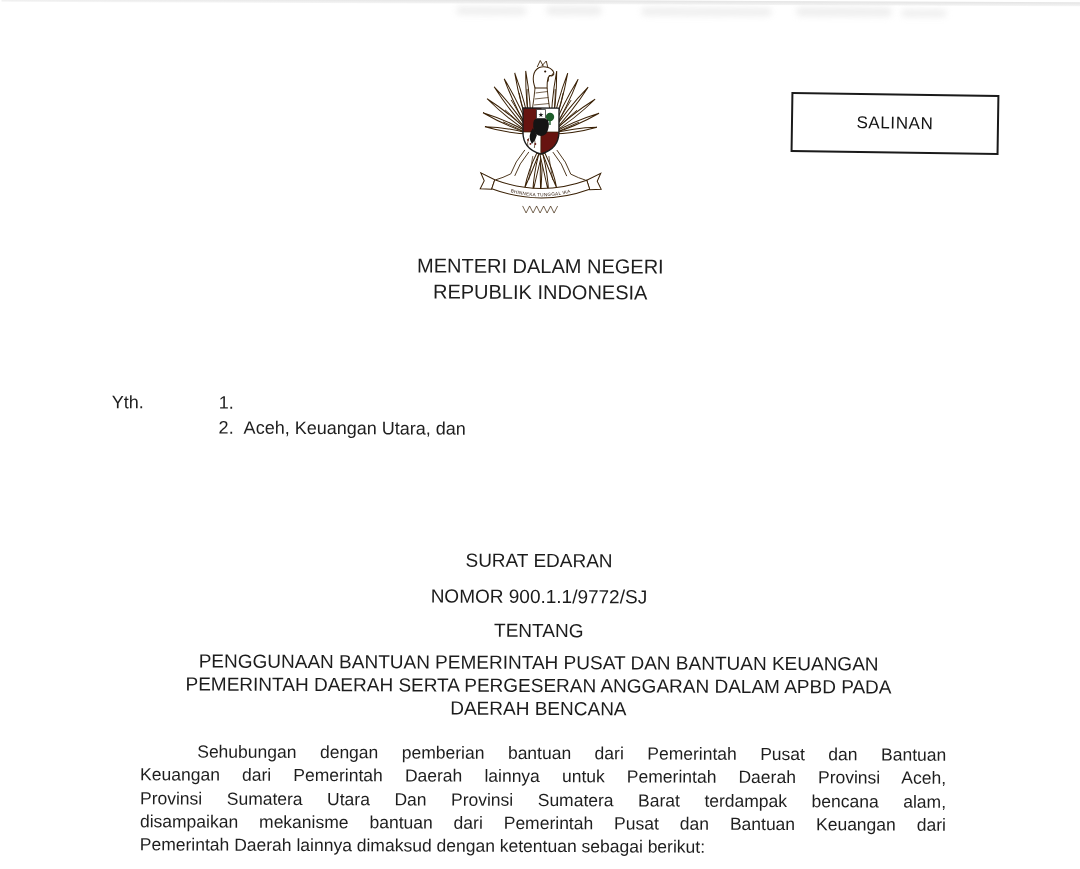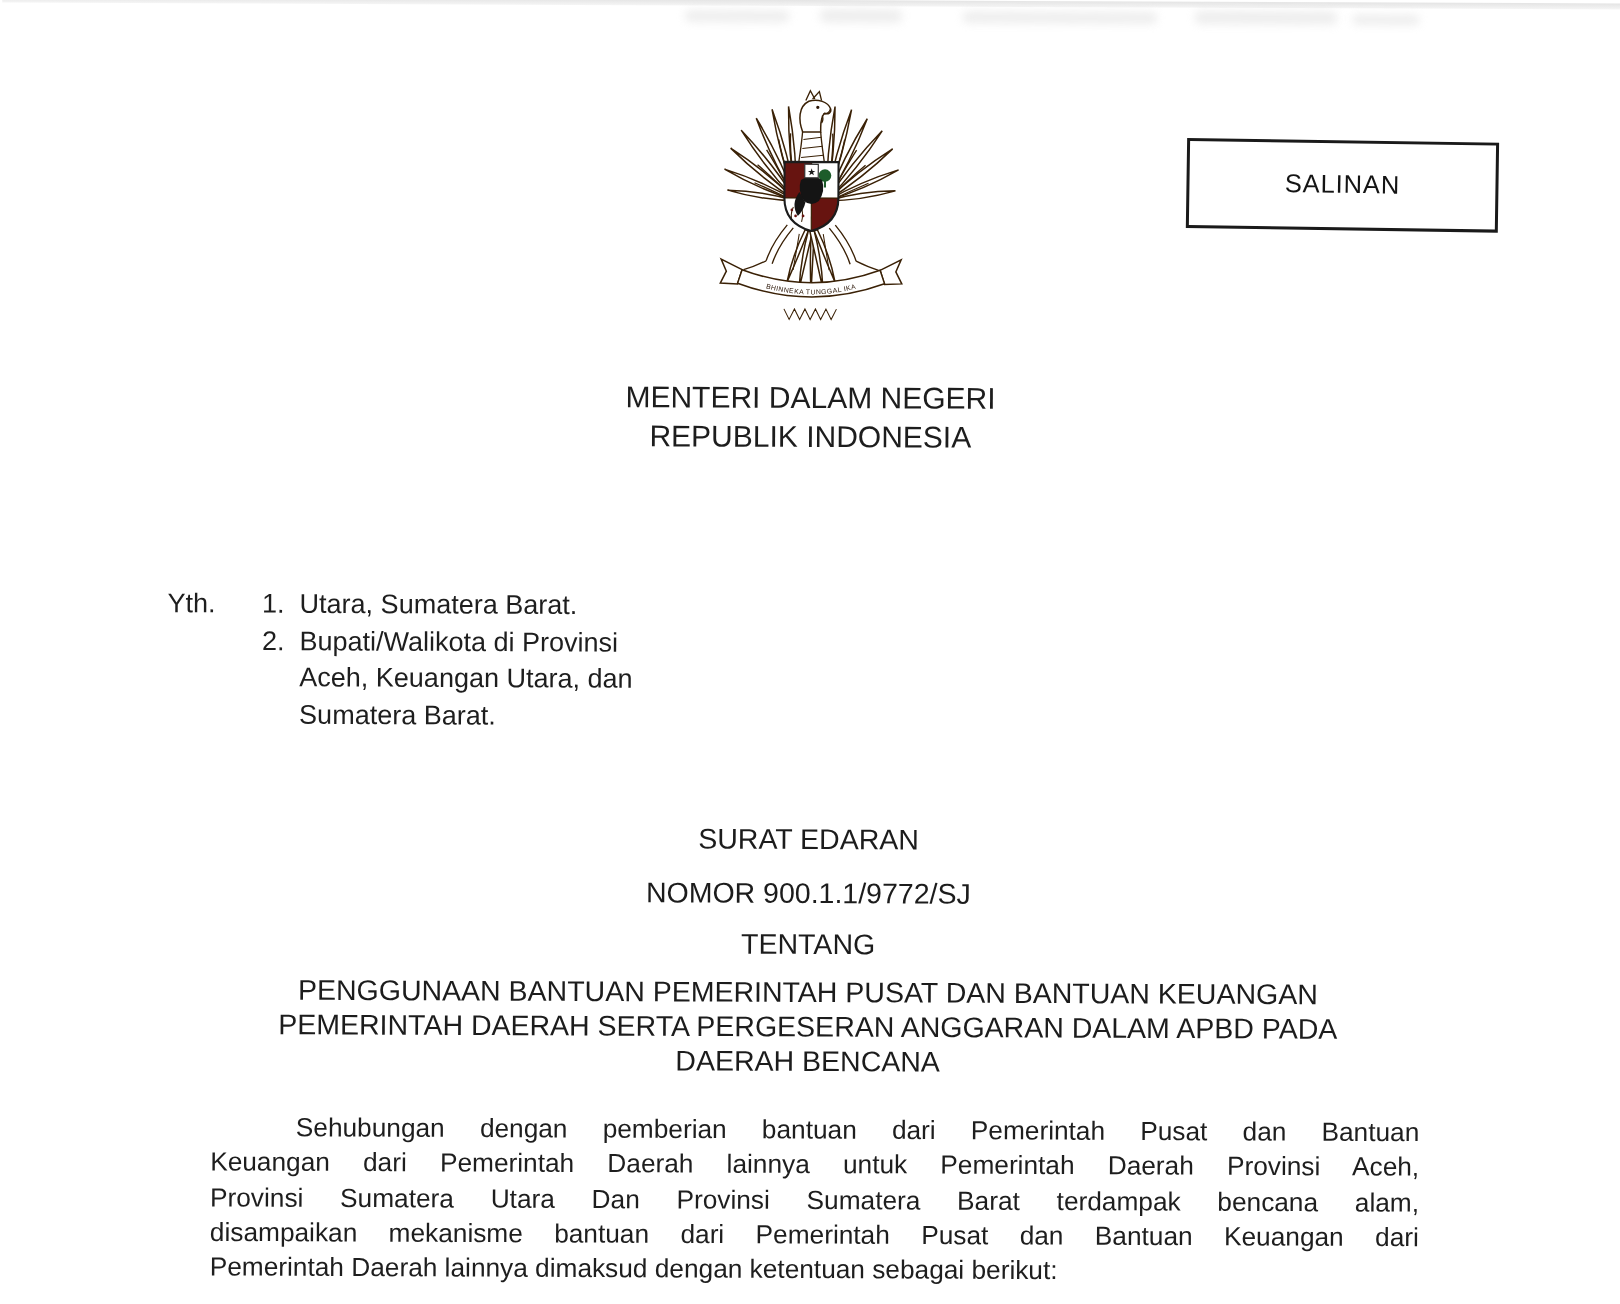--- a/index.html
+++ b/index.html
@@ -29,21 +29,21 @@
     border:2px solid #1a1a1a;display:flex;align-items:center;justify-content:center;
     transform:rotate(0.6deg);}
   .stamp span{font-size:17px;letter-spacing:0.6px;color:#141414;}
 
   
   .letterhead{position:absolute;left:0;top:253px;width:1080px;text-align:center;
     font-size:20px;line-height:26px;color:#1d1d1d;}
 
   
   .addressees{position:absolute;left:112px;top:392px;display:flex;
-    font-size:18px;line-height:24.5px;color:#1e1e1e;}
+    font-size:18px;line-height:24.5px;color:#1e1e1e;gap:44px;}
   .yth-label{width:63px;flex:0 0 63px;}
   .addr-item{display:flex;}
   .addr-num{width:25px;flex:0 0 25px;}
 
   
   .center-line{position:absolute;left:0;width:1080px;text-align:center;color:#1c1c1c;}
   .doc-type{top:550px;font-size:19px;}
   .doc-number{top:586px;font-size:19px;}
   .tentang{top:620px;font-size:19px;}
   .subject{position:absolute;left:0;top:651px;width:1080px;text-align:center;
@@ -159,29 +159,26 @@
       <div>MENTERI DALAM NEGERI</div>
       <div>REPUBLIK INDONESIA</div>
     </div>
 
     <div class="addressees">
       <div class="yth-label">Yth.</div>
       <div>
         <div class="addr-item">
           <div class="addr-num">1.</div>
           <div>
-            <div>Utara, Sumatera Barat.</div>
           </div>
         </div>
         <div class="addr-item">
           <div class="addr-num">2.</div>
           <div>
-            <div>Bupati/Walikota di Provinsi</div>
             <div>Aceh, Keuangan Utara, dan</div>
-            <div>Sumatera Barat.</div>
           </div>
         </div>
       </div>
     </div>
 
     <div class="center-line doc-type">SURAT EDARAN</div>
     <div class="center-line doc-number">NOMOR 900.1.1/9772/SJ</div>
     <div class="center-line tentang">TENTANG</div>
     <div class="subject">
       <div>PENGGUNAAN BANTUAN PEMERINTAH PUSAT DAN BANTUAN KEUANGAN</div>

